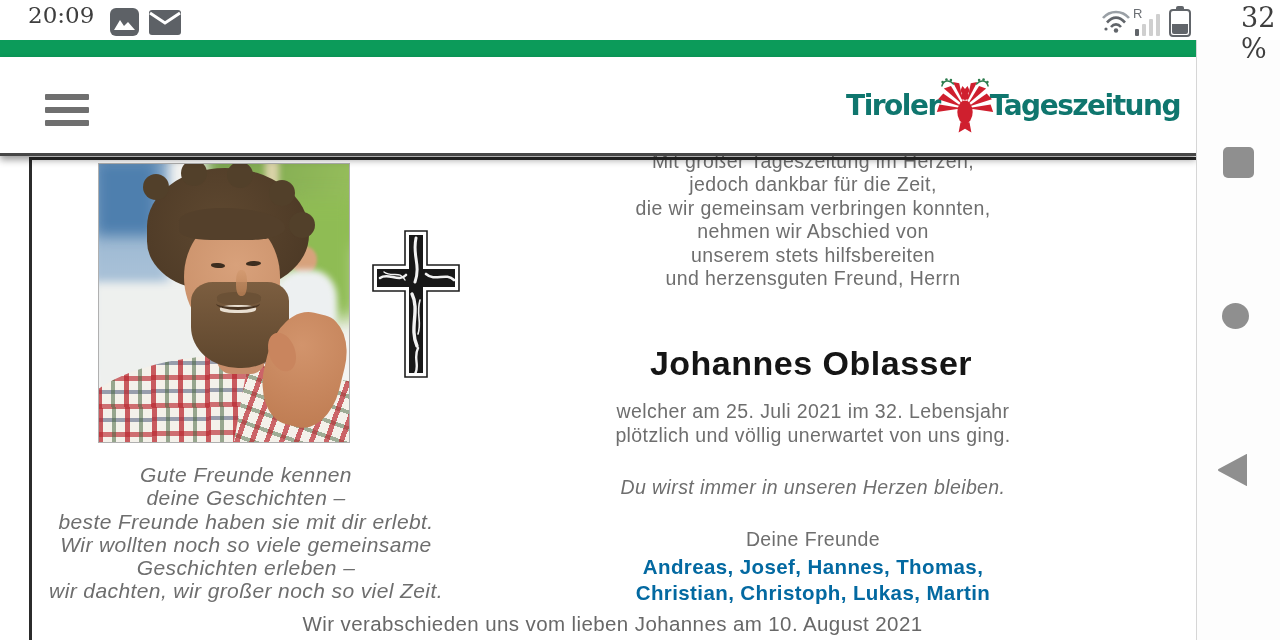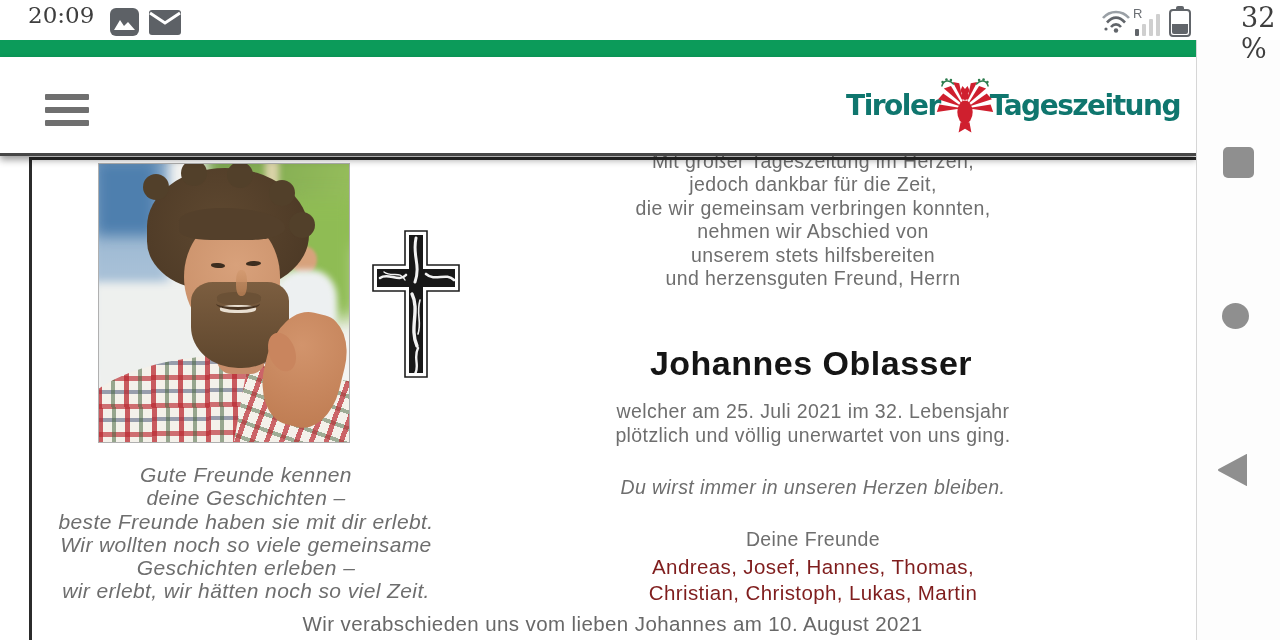--- a/index.html
+++ b/index.html
@@ -57,21 +57,21 @@
   .card { position:absolute; left:29px; top:117px; width:1180px; height:500px;
           border-top:3px solid #2b2b2b; border-left:3px solid #2b2b2b; background:transparent; z-index:5; }
   .ob { position:absolute; text-align:center; color:#6e6e6e; letter-spacing:.4px; }
   .intro   { left:590px; top:110px; width:446px; font-size:19.5px; line-height:23.4px; }
   .name    { left:566px; top:297px; width:490px; font-size:34px; line-height:52px;
              font-weight:bold; color:#151515; letter-spacing:.5px; }
   .detail  { left:590px; top:360px; width:446px; font-size:19.5px; line-height:23.5px; }
   .quote   { left:578px; top:436px; width:470px; font-size:19.5px; font-style:italic; }
   .closing { left:590px; top:488px; width:446px; font-size:19.5px; }
   .friends { left:578px; top:514px; width:470px; font-size:20.5px; line-height:25.5px;
-             font-weight:normal; color:#7f1d1d; }
+             font-weight:bold; color:#0369a1; }
   .poem    { left:30px;  top:423px; width:432px; font-size:21px; line-height:23.3px; font-style:italic; }
   .farewell{ left:29px;  top:572px; width:1167px; font-size:20.5px; color:#686868; }
 
   
   .photo { position:absolute; left:98px; top:123px; width:252px; height:280px;
            border:1px solid #b0b0b0; background:#f4f4f2; overflow:hidden; z-index:4; }
   .photo div { position:absolute; }
   .bg-blue  { left:-10px; top:-10px; width:80px;  height:220px; background:linear-gradient(#86a8c8,#c4d5e4); filter:blur(6px); }
   .bg-blue2 { left:-4px;  top:-4px;  width:62px;  height:76px;  background:#4e7fae; filter:blur(7px); }
   .bg-green { left:108px; top:-12px; width:165px; height:95px;  background:linear-gradient(105deg,#79a24e,#9cc45e); filter:blur(7px); }
@@ -239,21 +239,21 @@
     <div class="ob friends">
       <div>Andreas, Josef, Hannes, Thomas,</div>
       <div>Christian, Christoph, Lukas, Martin</div>
     </div>
     <div class="ob poem">
       <div>Gute Freunde kennen</div>
       <div>deine Geschichten –</div>
       <div>beste Freunde haben sie mit dir erlebt.</div>
       <div>Wir wollten noch so viele gemeinsame</div>
       <div>Geschichten erleben –</div>
-      <div>wir erlebt, wir hätten noch so viel Zeit.</div>
+      <div>wir dachten, wir großer noch so viel Zeit.</div>
     </div>
     <div class="ob farewell">Wir verabschieden uns vom lieben Johannes am 10. August 2021</div>
 
     <div class="green-bar"></div>
     <div class="site-header">
       <div class="hamburger">
         <i class="hb1"></i>
           <i class="hb2"></i>
           <i class="hb3"></i>
       </div>

